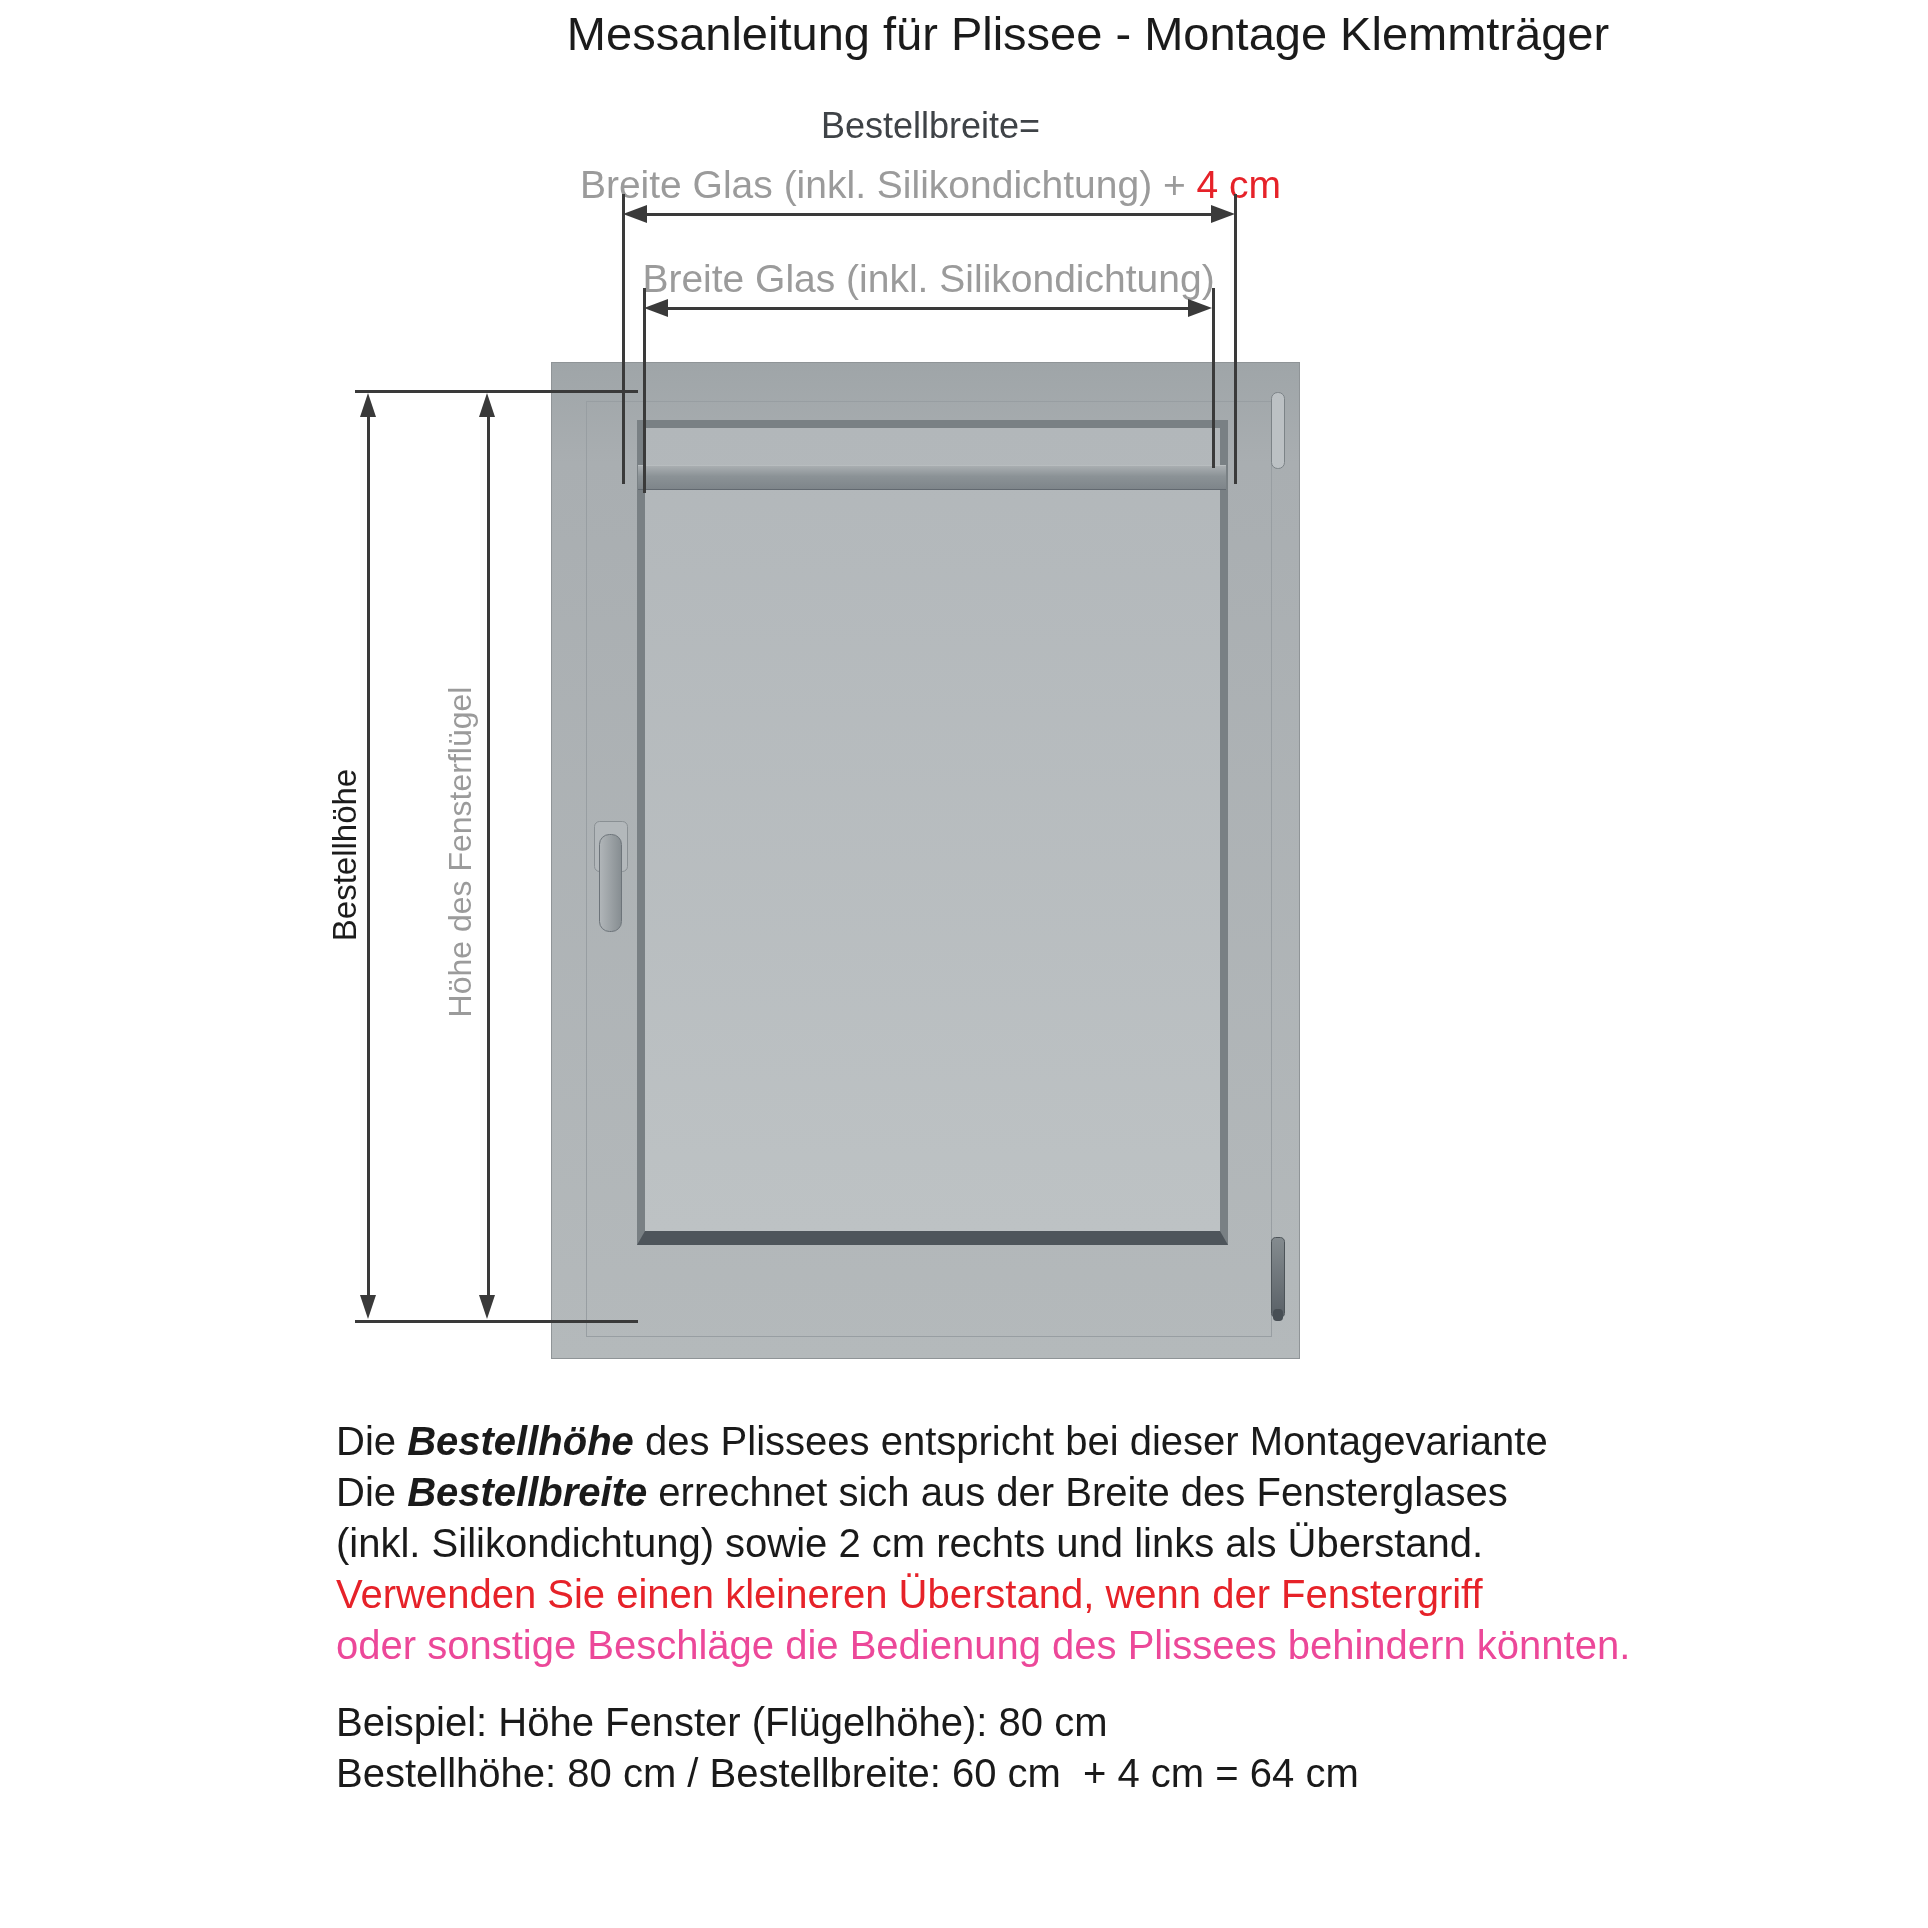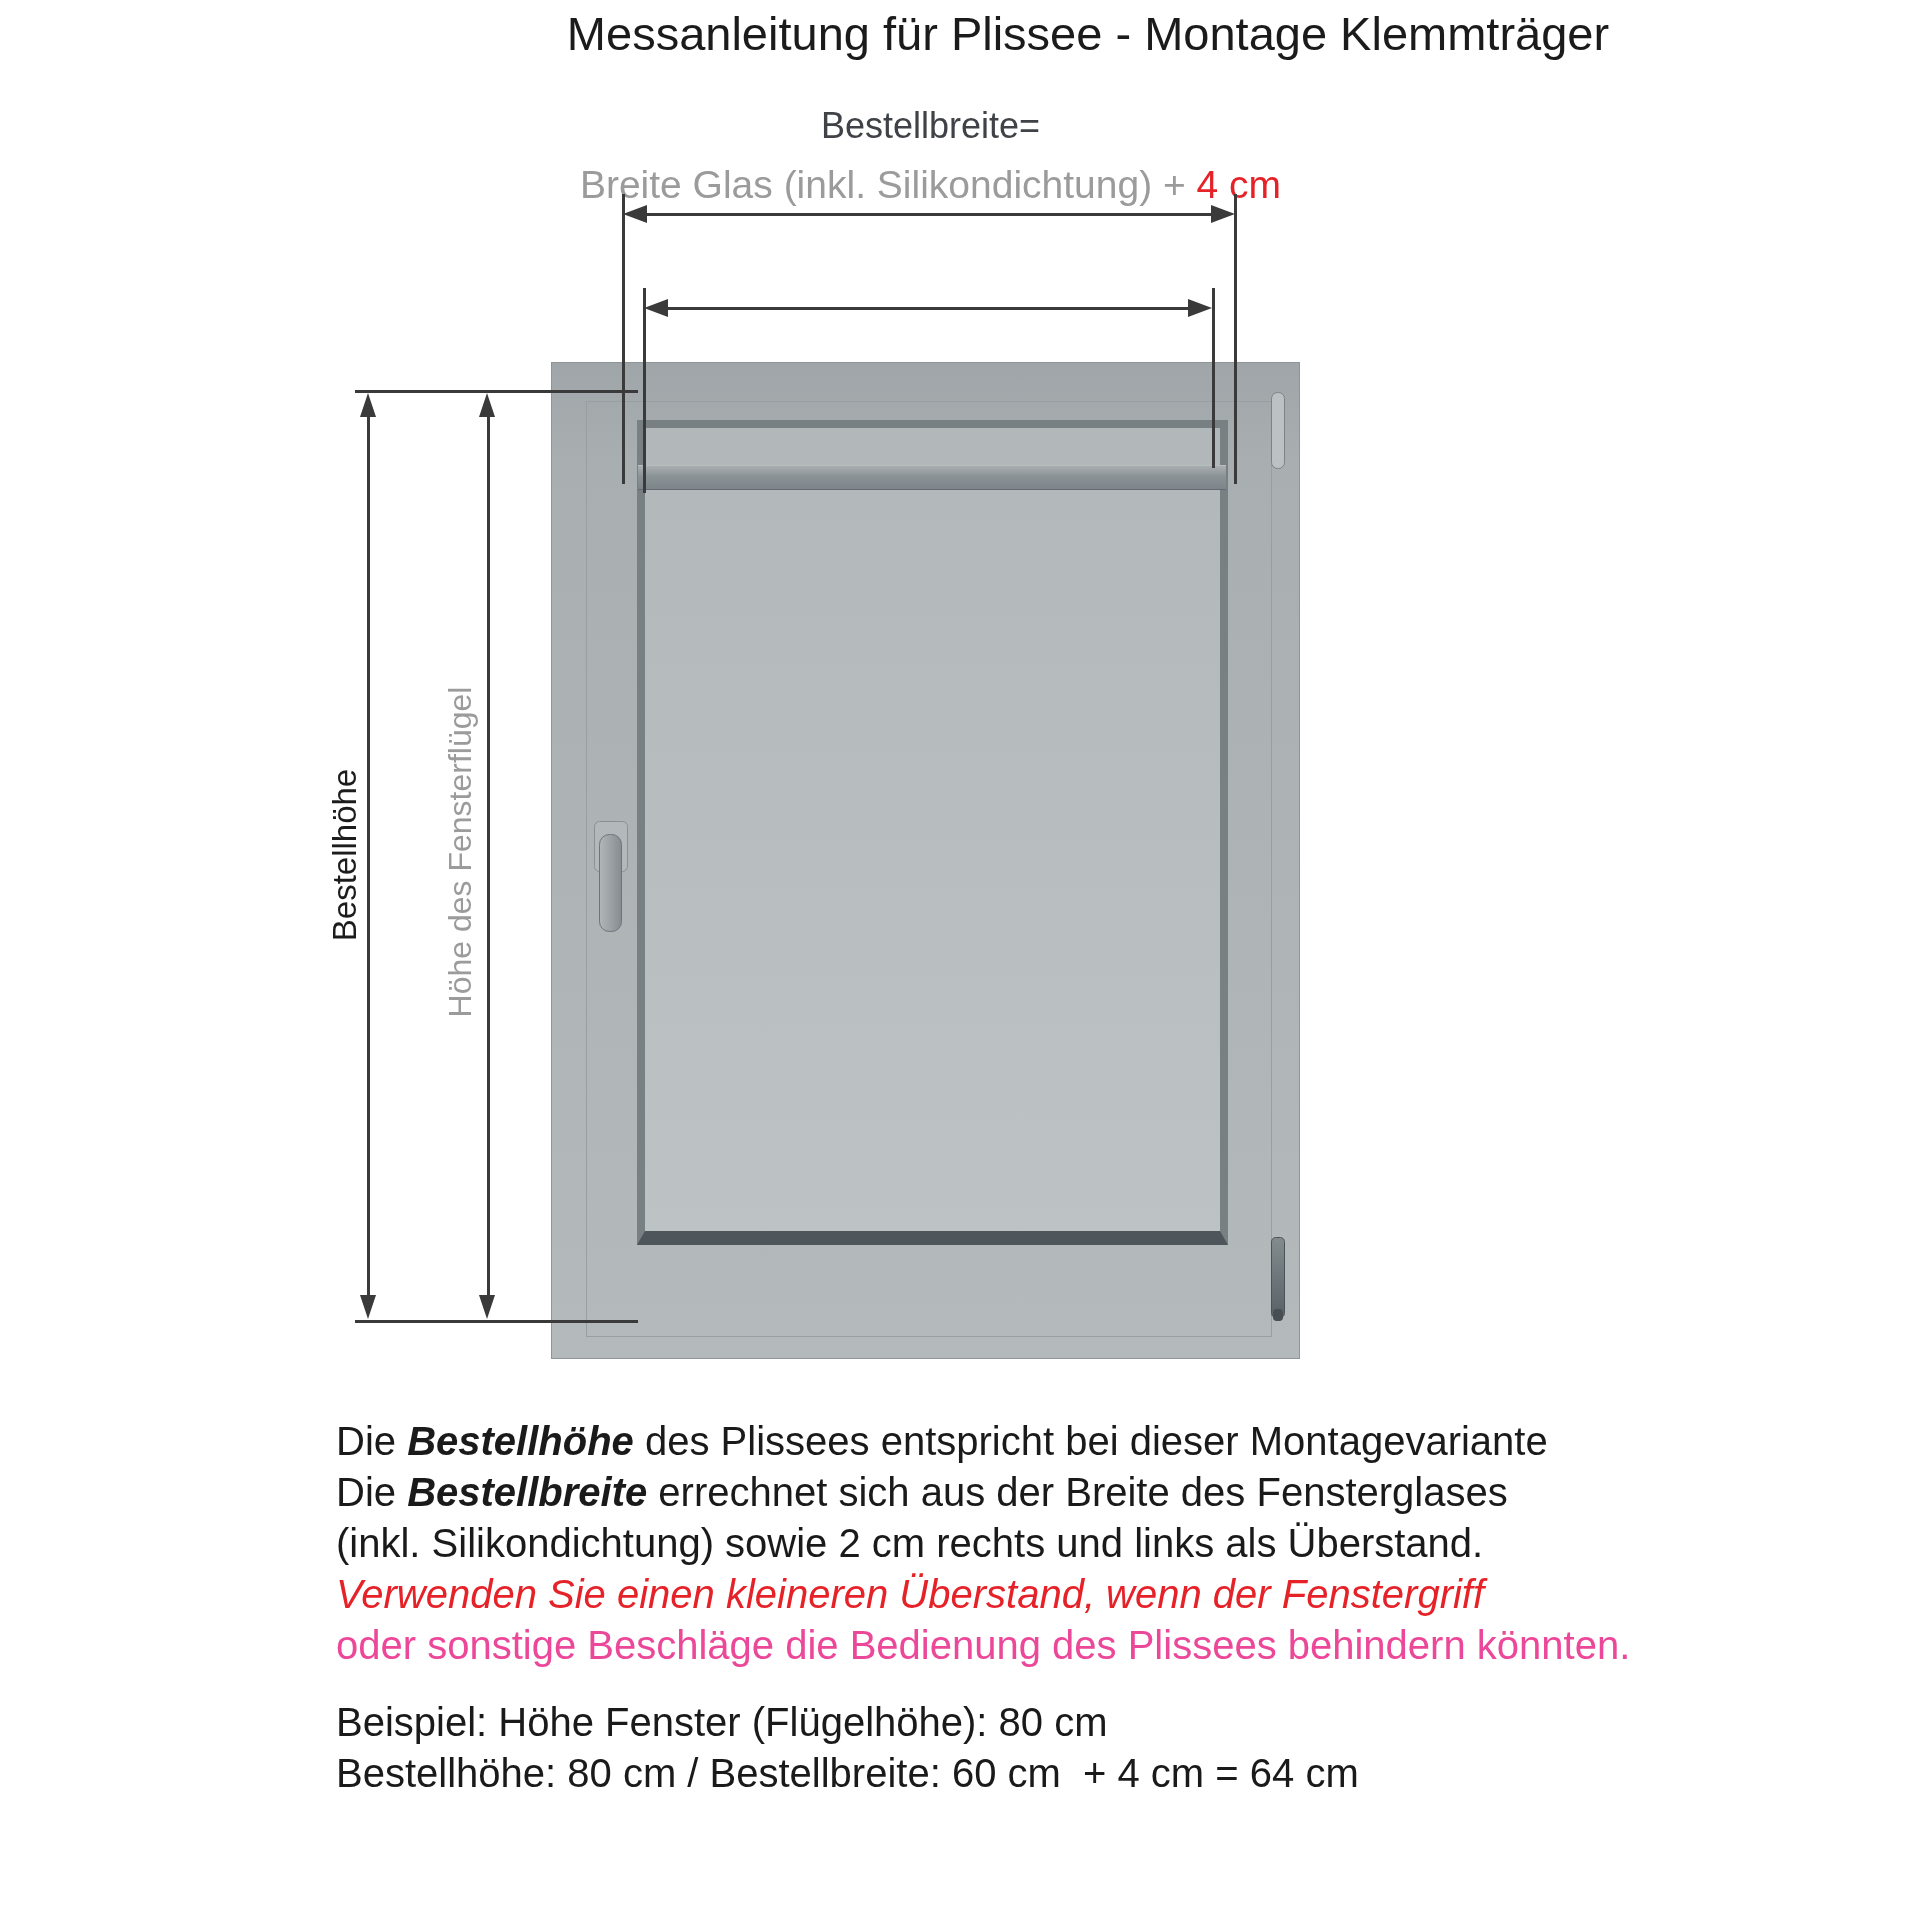--- a/index.html
+++ b/index.html
@@ -53,20 +53,21 @@
   .example{margin-top:26px;}
 </style>
 </head>
 <body>
 
 <div id="canvas">
 
   <div class="abs order-width">Bestellbreite=</div>
   <div class="abs title">Messanleitung für Plissee - Montage Klemmträger</div>
   <div class="abs dim-label outer-label"><span>Breite Glas (inkl. Silikondichtung) + </span><span class="red">4 cm</span></div>
+  <div class="abs dim-label inner-label">Breite Glas (inkl. Silikondichtung)</div>
 
   <div class="abs win-frame"></div>
   <div class="abs win-sash"></div>
   <div class="abs glass"></div>
   <div class="abs rail"></div>
   <div class="abs handle-plate"></div>
   <div class="abs handle-grip"></div>
   <div class="abs hinge-top"></div>
   <div class="abs hinge-bottom"></div>
   <div class="abs hinge-knob"></div>
@@ -96,21 +97,21 @@
   <div class="abs ah down" style="left:479px;top:1295px;"></div>
 
   <div class="abs vlabel dark" style="left:345px;top:855px;">Bestellhöhe</div>
   <div class="abs vlabel gray" style="left:460px;top:852px;">Höhe des Fensterflügel</div>
 
   <div class="abs bodytext">
     <div>
         <div class="tline"><span>Die </span><span class="emph">Bestellhöhe</span><span> des Plissees entspricht bei dieser Montagevariante</span></div>
         <div class="tline"><span>Die </span><span class="emph">Bestellbreite</span><span> errechnet sich aus der Breite des Fensterglases</span></div>
         <div class="tline"><span>(inkl. Silikondichtung) sowie 2 cm rechts und links als Überstand.</span></div>
-        <div class="tline" style="color: rgb(230, 34, 41); font-style: italic;"><span>Verwenden Sie einen kleineren Überstand, wenn der Fenstergriff</span></div>
+        <div class="tline" style="color: rgb(230, 34, 41);"><span>Verwenden Sie einen kleineren Überstand, wenn der Fenstergriff</span></div>
         <div class="tline" style="color: #ec4899;"><span>oder sonstige Beschläge die Bedienung des Plissees behindern könnten.</span></div>
       </div>
     <div class="example">
         <div class="tline"><span>Beispiel: Höhe Fenster (Flügelhöhe): 80 cm</span></div>
         <div class="tline"><span>Bestellhöhe: 80 cm / Bestellbreite: 60 cm  + 4 cm = 64 cm</span></div>
       </div>
   </div>
 
 </div>
 

